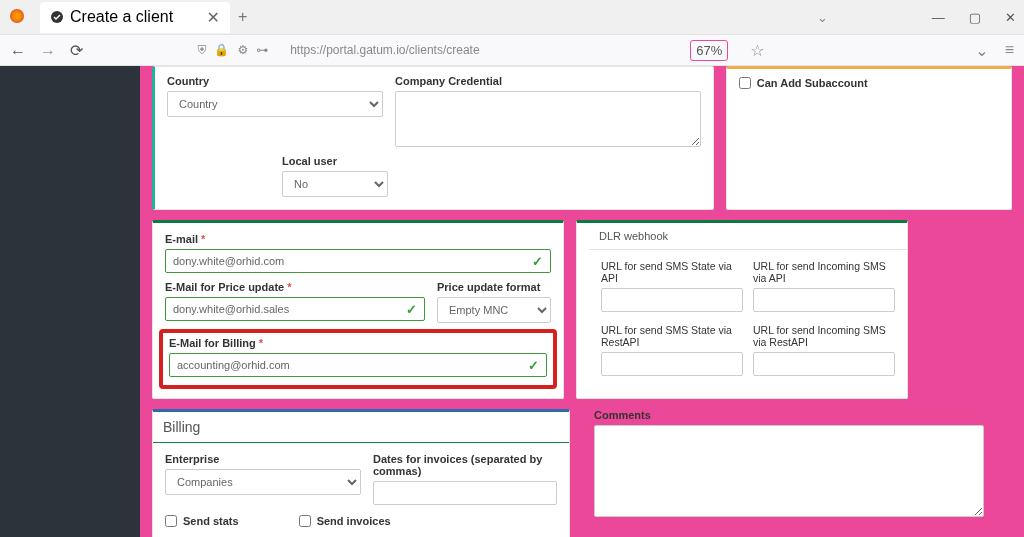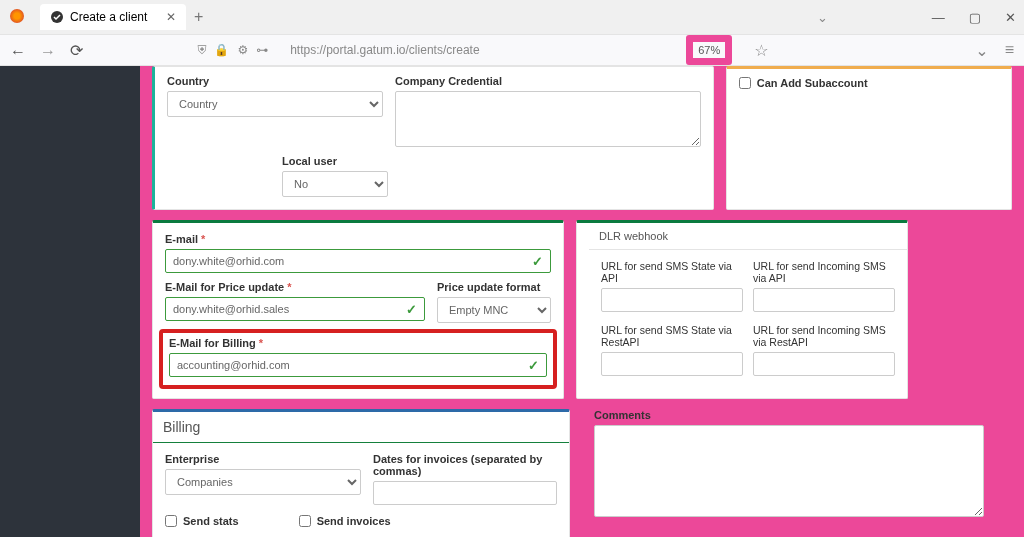--- a/index.html
+++ b/index.html
@@ -1,32 +1,32 @@
 <!DOCTYPE html>
 <html><head>
 <meta charset="utf-8">
 <style>
 * { box-sizing: border-box; margin: 0; padding: 0; font-family: Arial, sans-serif; }
 body { width: 1024px; height: 537px; background: #f0f0f0; overflow: hidden; }
 
 .titlebar { height: 34px; background: #f0f0f0; display: flex; align-items: center; padding: 0 8px; }
-.tab { display: flex; align-items: center; background: #fff; border-radius: 4px 4px 0 0; padding: 6px 10px; margin-left: 32px; font-size: 12px; gap: 6px; width: 146px; }
+.tab { display: flex; align-items: center; background: #fff; border-radius: 4px 4px 0 0; padding: 6px 10px; margin-left: 32px; font-size: 16px; gap: 6px; width: 190px; }
 .tab-close { margin-left: auto; color: #666; cursor: pointer; }
 .newtab { margin-left: 8px; color: #777; font-size: 16px; cursor: pointer; }
 .win-controls { margin-left: auto; display: flex; gap: 24px; color: #555; font-size: 13px; }
 .win-controls span { cursor: pointer; }
 .chev { margin-right: 80px; color: #888; cursor: pointer; }
 
 .addressbar { height: 32px; background: #f9f9fb; border-top: 1px solid #e4e4e4; border-bottom: 1px solid #e4e4e4; display: flex; align-items: center; padding: 0 10px; gap: 14px; }
 .nav-icons { display: flex; gap: 14px; color: #999; }
 .nav-icons .active { color: #555; }
 .nav-icons span { cursor: pointer; }
 .url-icons { display: flex; gap: 8px; color: #888; font-size: 12px; margin-left: 100px; }
 .url { font-size: 12px; color: #888; margin-left: 8px; }
-.zoom { margin-left: auto; font-size: 11px; color: #555; border: 7px solid #ec4899; padding: 2px 5px; border-radius: 3px; }
+.zoom { margin-left: auto; font-size: 13px; color: #555; border: 1px solid #ec4899; padding: 2px 5px; border-radius: 3px; }
 .star { color: #888; margin-left: 8px; cursor: pointer; }
 .right-icons { margin-left: auto; display: flex; gap: 16px; color: #888; }
 
 .content { display: flex; height: calc(537px - 66px); }
 .sidebar { width: 140px; background: #2d333b; }
 .main { flex: 1; background: #ec4899; padding: 0 12px; overflow: hidden; font-size: 11px; color: #333; }
 
 .panel { background: #fff; border: 1px solid #e4e4e4; border-radius: 2px; margin-bottom: 10px; }
 
 .row { display: flex; gap: 12px; }

